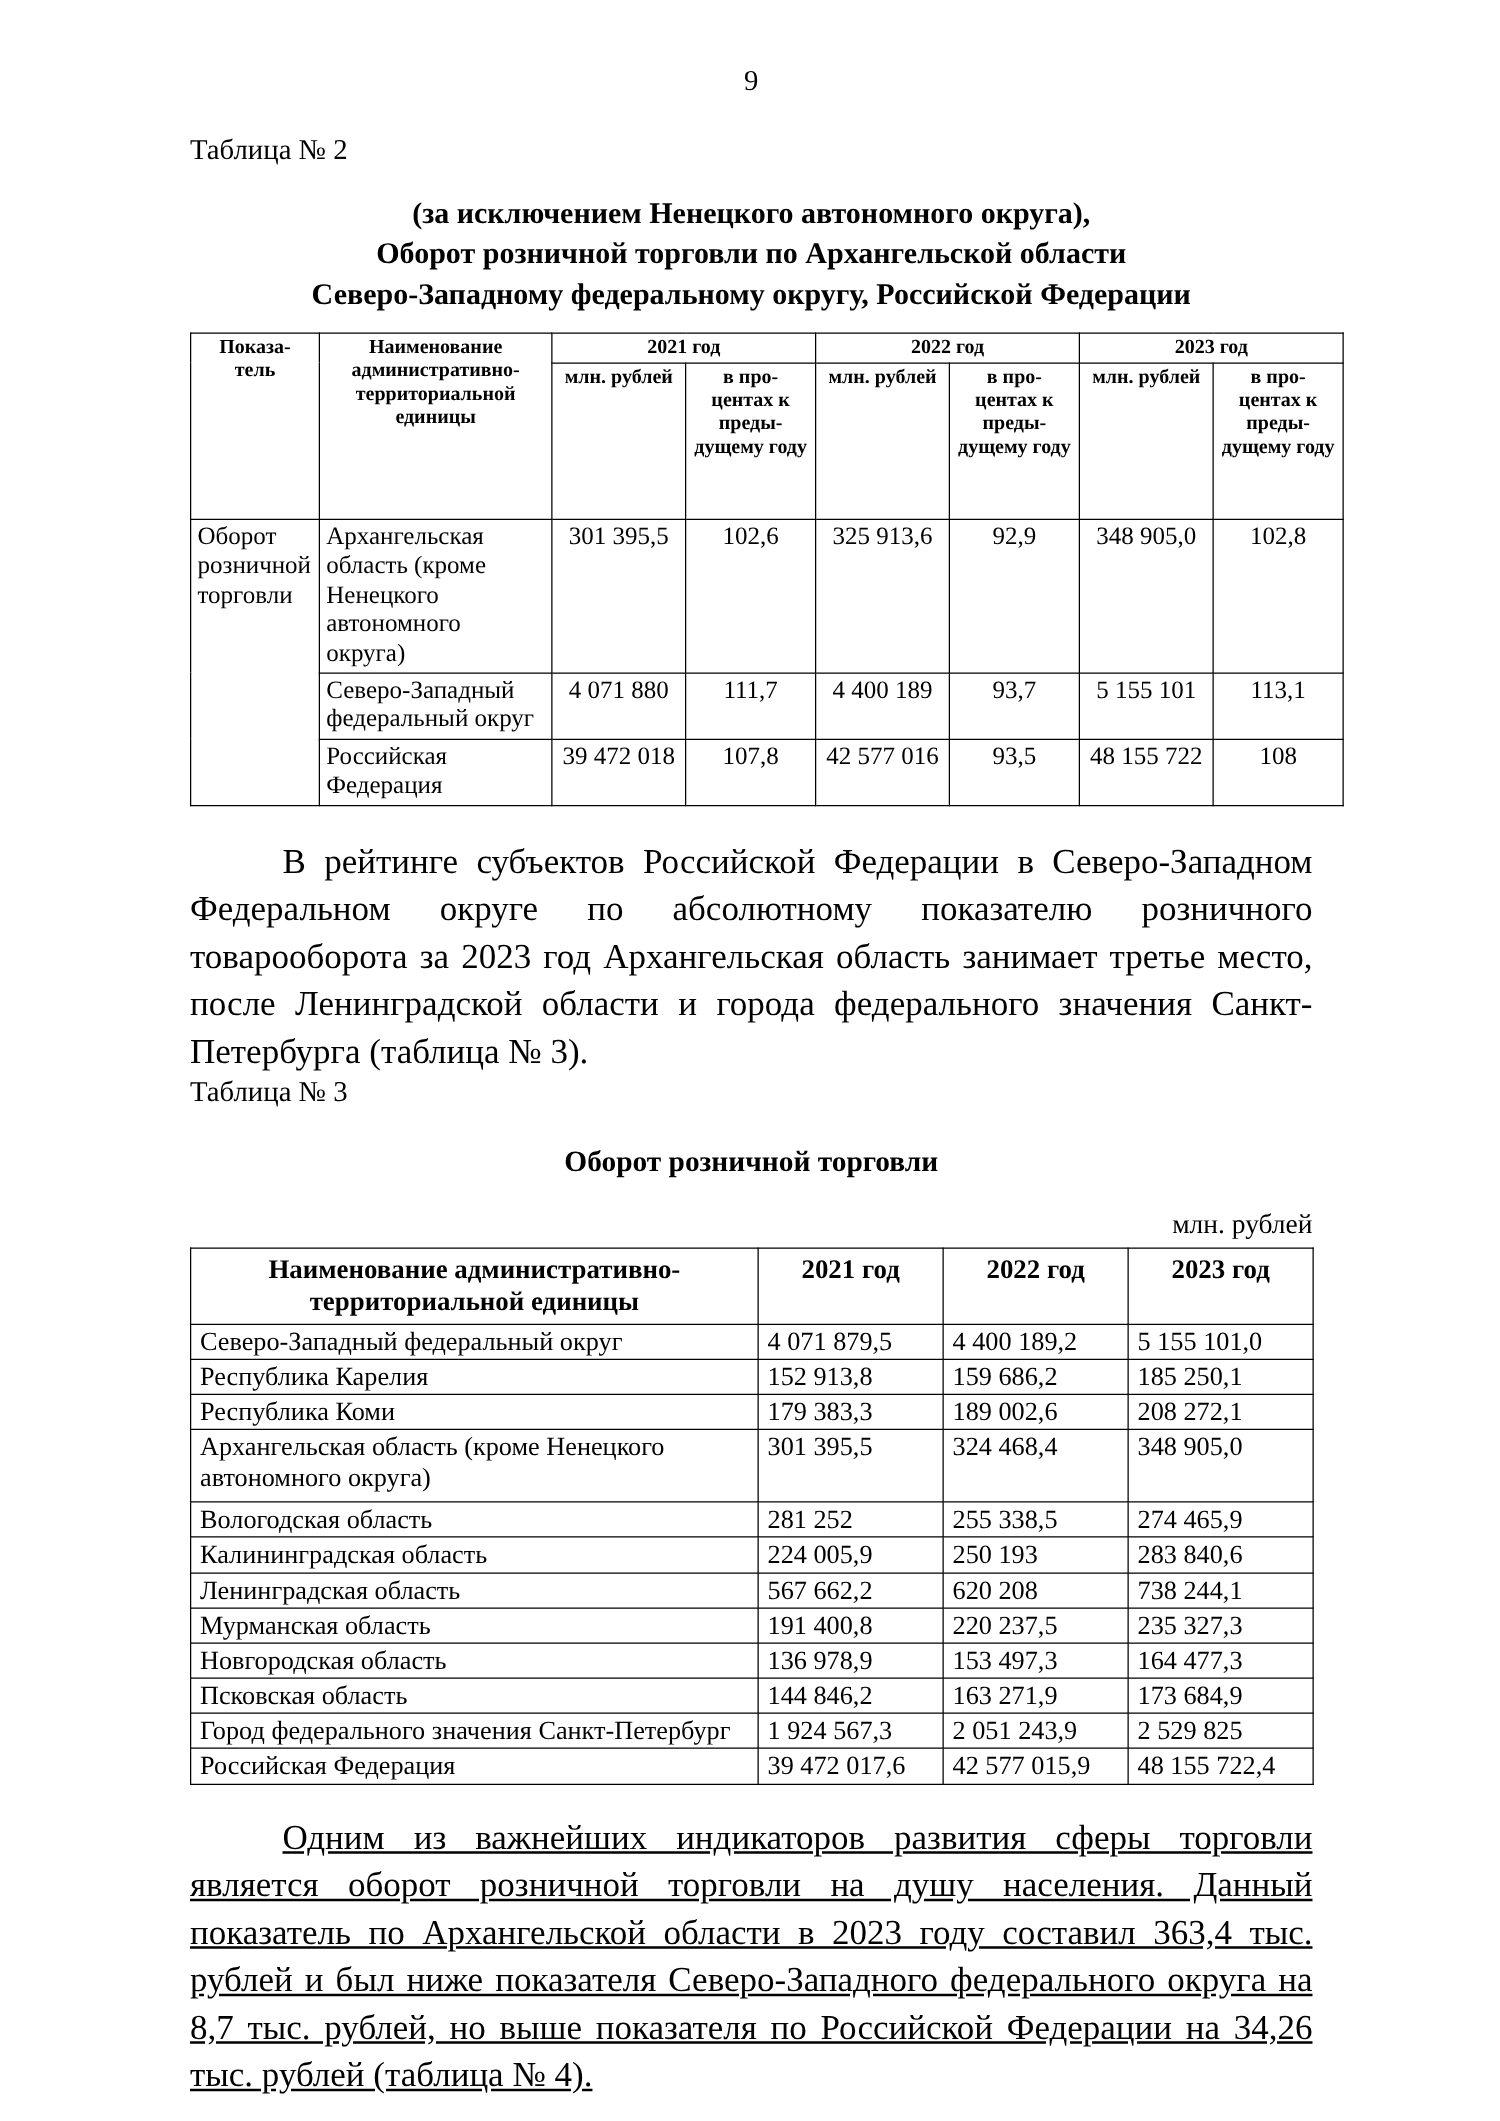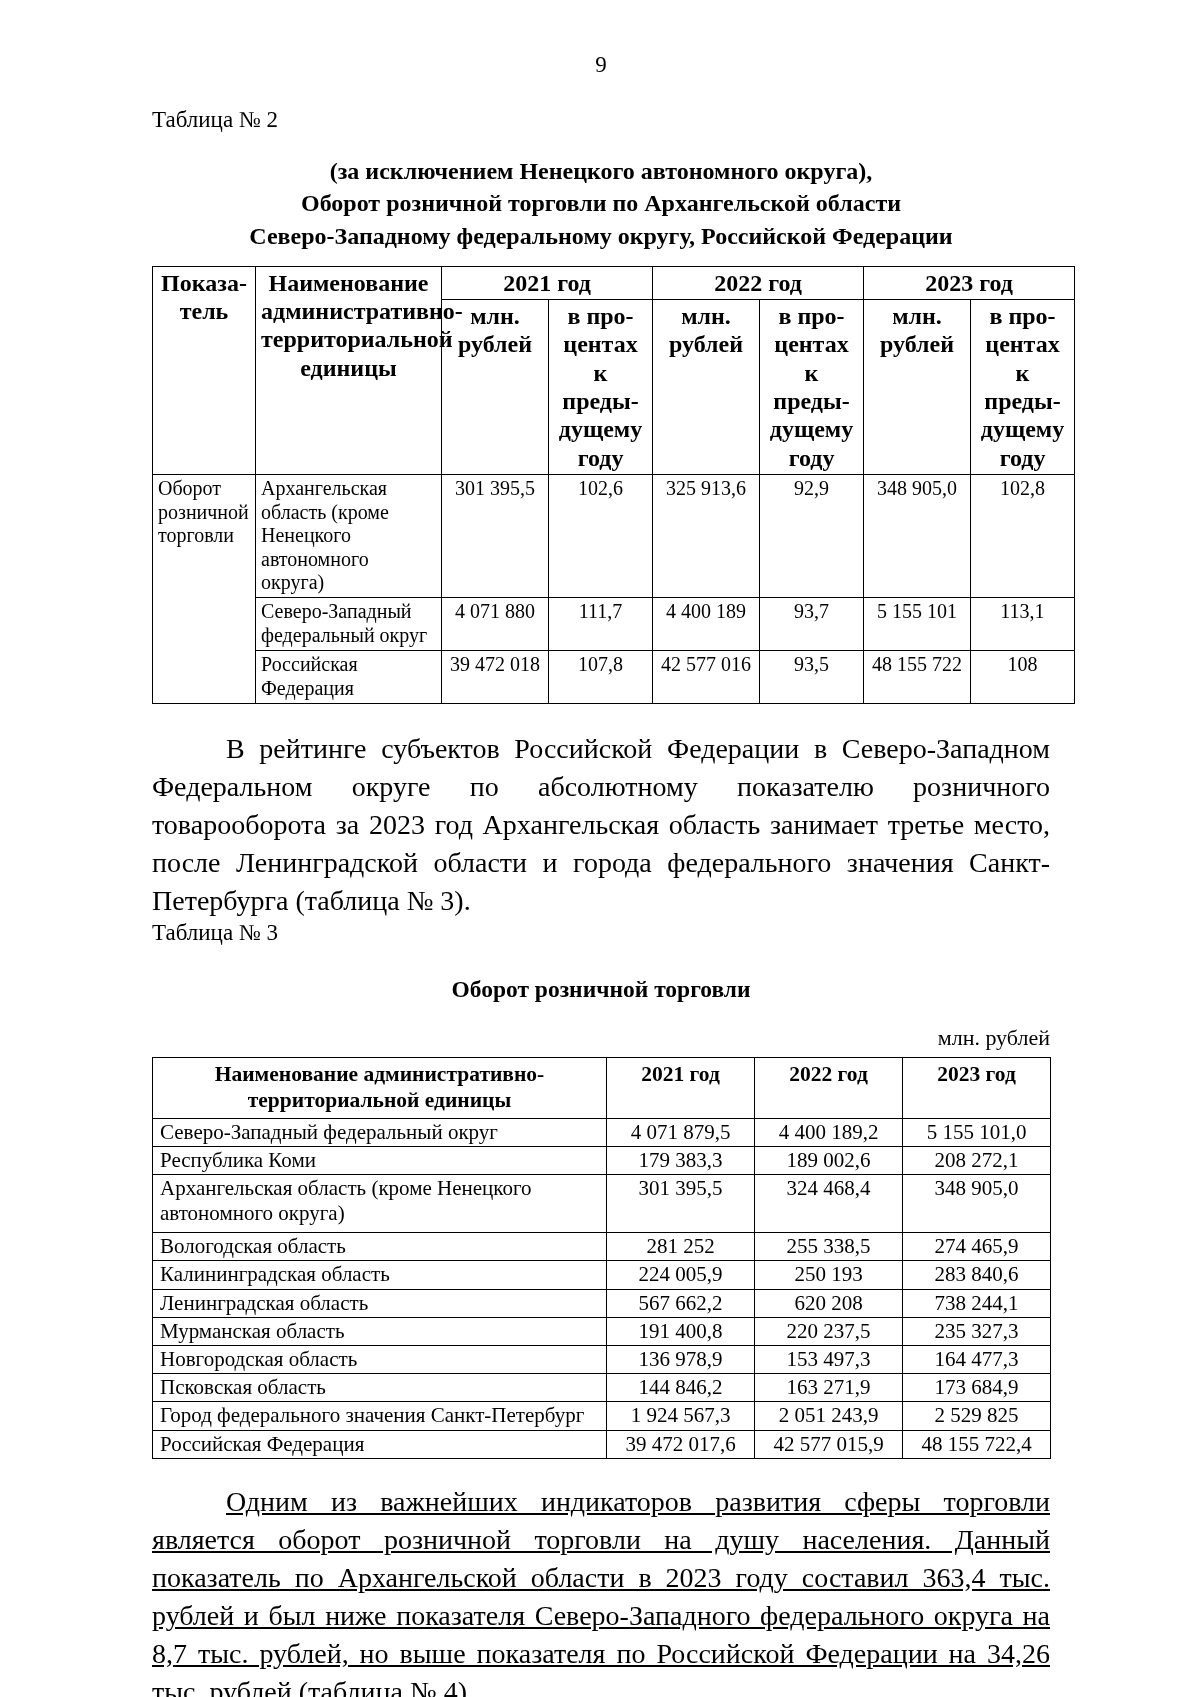--- a/index.html
+++ b/index.html
@@ -54,21 +54,21 @@
     border: 1.3px solid #000;
     padding: 2px 5px;
     vertical-align: top;
     font-weight: normal;
   }
   table.grid th {
     text-align: center;
     font-weight: bold;
   }
   .t2 { margin-top: 2px; }
-  .t2 th { font-size: 24px; }
+  .t2 th { font-size: 16px; }
   .t2 td { font-size: 20px; }
   .num { text-align: center; }
   .cell-tall { height: 96px; }
   .hdr-sub { font-weight: bold; text-align: center; }
   .hdr-tall { vertical-align: top; }
 
   p.body {
     font-size: 28px;
     line-height: 1.36;
     text-align: justify;
@@ -102,21 +102,21 @@
     padding: 1px 7px;
     vertical-align: top;
   }
   table.t3 th {
     text-align: center;
     font-weight: bold;
     font-size: 21.5px;
     padding: 4px 6px;
   }
   table.t3 td.name { text-align: left; }
-  table.t3 td.val { text-align: center; }
+  table.t3 td.val { text-align: left; }
   .two-line { height: 58px; }
 </style>
 </head>
 <body>
 
 <div class="page">
 
   <div class="page-number">9</div>
 
   <div class="table-caption-right">Таблица № 2</div>
@@ -211,20 +211,26 @@
       </tr>
     </thead>
     <tbody>
       <tr>
         <td class="name">Северо-Западный федеральный округ</td>
         <td class="val">4 071 879,5</td>
         <td class="val">4 400 189,2</td>
         <td class="val">5 155 101,0</td>
       </tr>
       <tr>
+        <td class="name">Республика Карелия</td>
+        <td class="val">152 913,8</td>
+        <td class="val">159 686,2</td>
+        <td class="val">185 250,1</td>
+      </tr>
+      <tr>
         <td class="name">Республика Коми</td>
         <td class="val">179 383,3</td>
         <td class="val">189 002,6</td>
         <td class="val">208 272,1</td>
       </tr>
       <tr class="two-line">
         <td class="name">Архангельская область (кроме Ненецкого автономного округа)</td>
         <td class="val">301 395,5</td>
         <td class="val">324 468,4</td>
         <td class="val">348 905,0</td>

